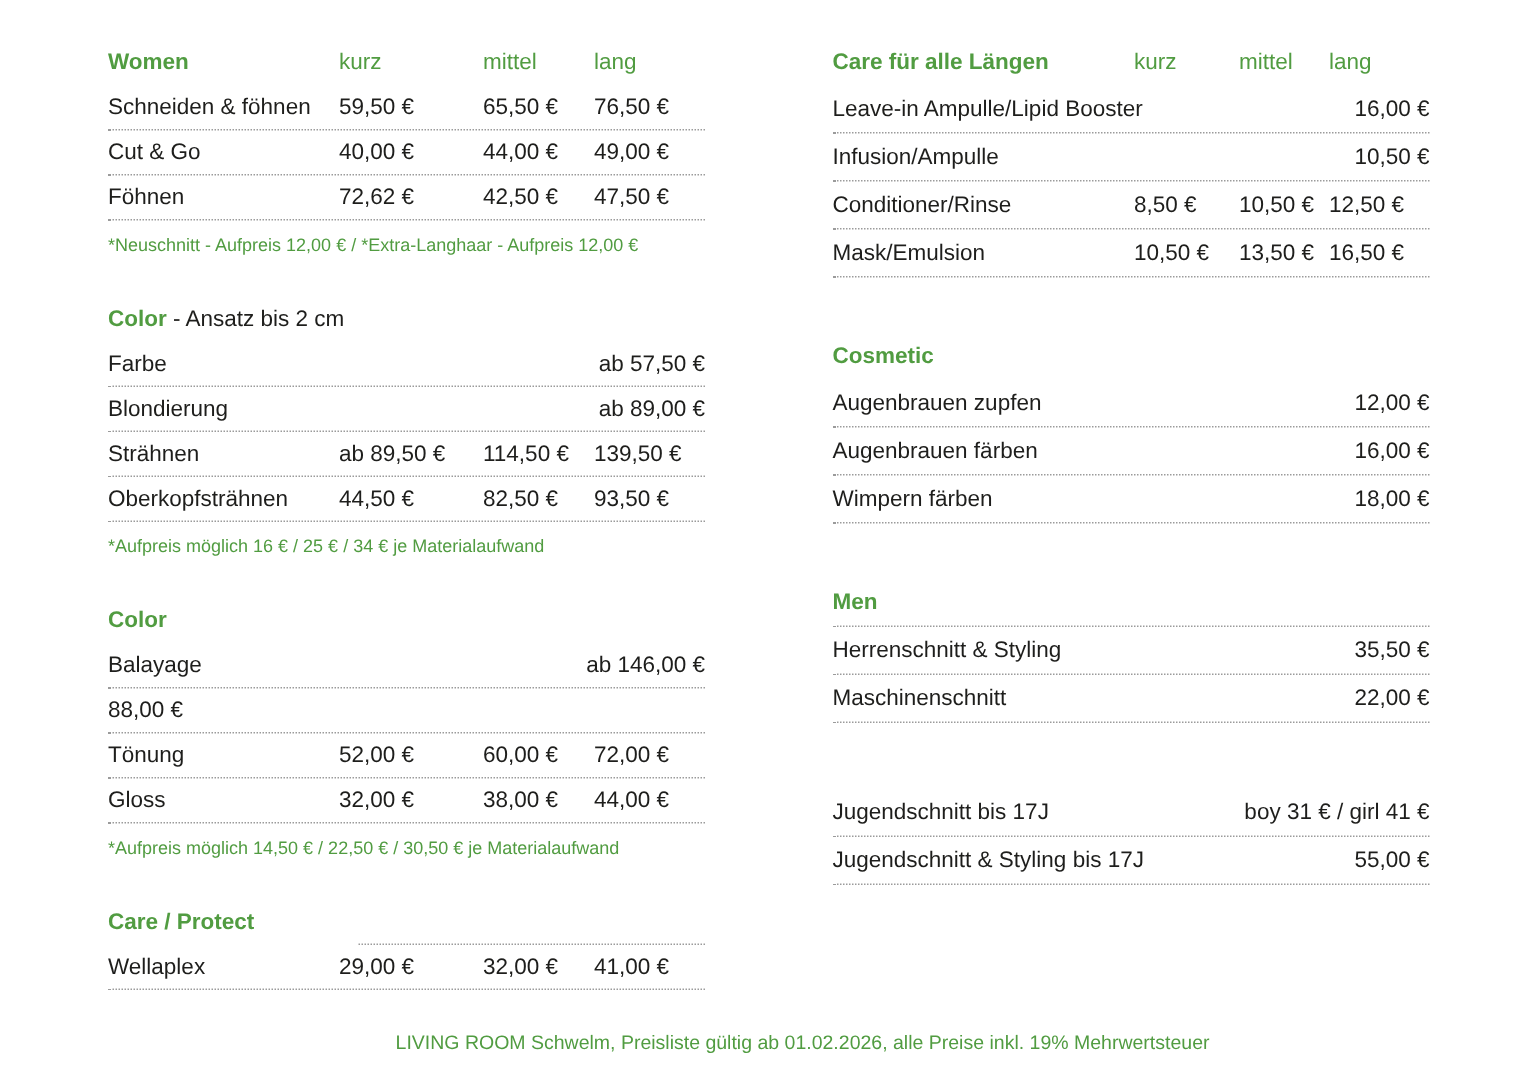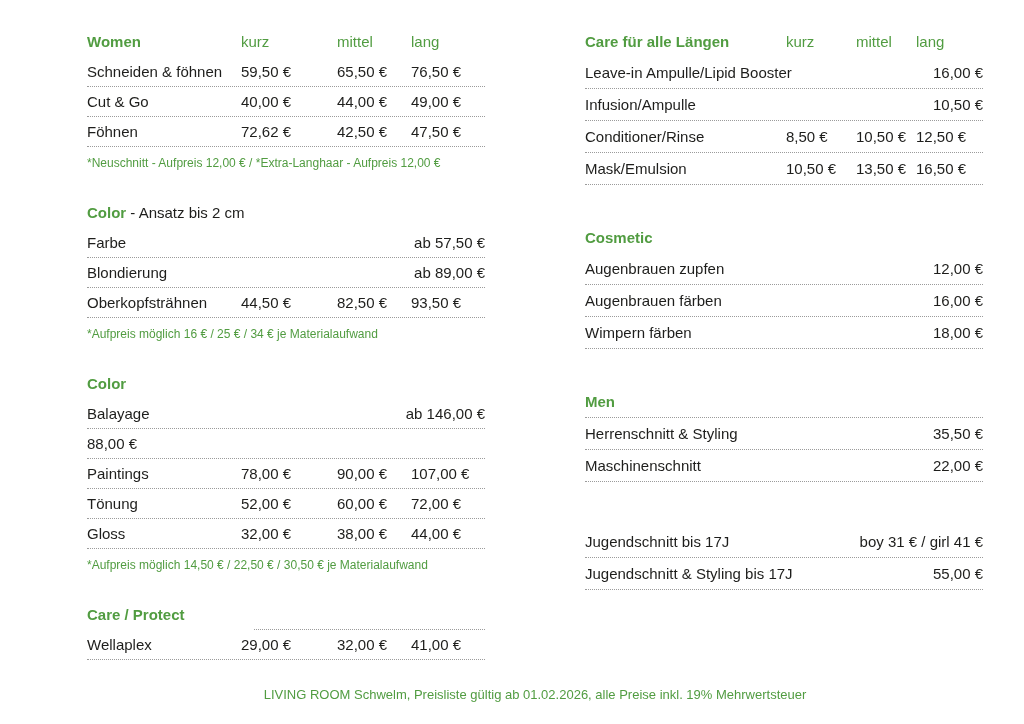--- a/index.html
+++ b/index.html
@@ -8,21 +8,21 @@
     --rule:#9b9b9b;
   }
   html,body{margin:0;padding:0;}
   body{
     width:1024px;height:724px;overflow:hidden;background:#ffffff;
     font-family:"Liberation Sans", sans-serif;color:var(--ink);
     position:relative;
   }
   .page{box-sizing:border-box;padding:33px 71px 0 72px;}
   .cols{display:flex;gap:85px;}
-  .col{width:398px;flex:0 0 398px;margin-left:15px;}
+  .col{width:398px;flex:0 0 398px;}
 
   .section{margin-bottom:33px;}
   .col-right .section{margin-bottom:44px;}
 
   .sec-head{
     position:relative;display:grid;align-items:baseline;
     line-height:18px;padding-bottom:6px;font-size:15px;
     grid-template-columns:1fr 96px 74px 74px;
   }
   .col-right .sec-head{grid-template-columns:1fr 70px 60px 67px;}
@@ -94,44 +94,44 @@
         </div>
         <div class="row single">
           <span class="lbl">Farbe</span>
           <span class="price">ab 57,50 €</span>
         </div>
         <div class="row single">
           <span class="lbl">Blondierung</span>
           <span class="price">ab 89,00 €</span>
         </div>
         <div class="row">
+          <span class="lbl">Strähnen</span>
+          <span class="price">ab 89,50 €</span>
+          <span class="price">114,50 €</span>
+          <span class="price">139,50 €</span>
+        </div>
+        <div class="row">
           <span class="lbl">Oberkopfsträhnen</span>
           <span class="price">44,50 €</span>
           <span class="price">82,50 €</span>
           <span class="price">93,50 €</span>
         </div>
         <div class="note">*Aufpreis möglich 16 € / 25 € / 34 € je Materialaufwand</div>
       </div>
 
       <div class="section">
         <div class="sec-head plain">
           <span class="sec-title">Color</span>
         </div>
         <div class="row single">
           <span class="lbl">Balayage</span>
           <span class="price">ab 146,00 €</span>
         </div>
         <div class="row single">
           <span class="price">88,00 €</span>
-        </div>
-        <div class="row">
-          <span class="lbl">Paintings</span>
-          <span class="price">78,00 €</span>
-          <span class="price">90,00 €</span>
-          <span class="price">107,00 €</span>
         </div>
         <div class="row">
           <span class="lbl">Tönung</span>
           <span class="price">52,00 €</span>
           <span class="price">60,00 €</span>
           <span class="price">72,00 €</span>
         </div>
         <div class="row">
           <span class="lbl">Gloss</span>
           <span class="price">32,00 €</span>

